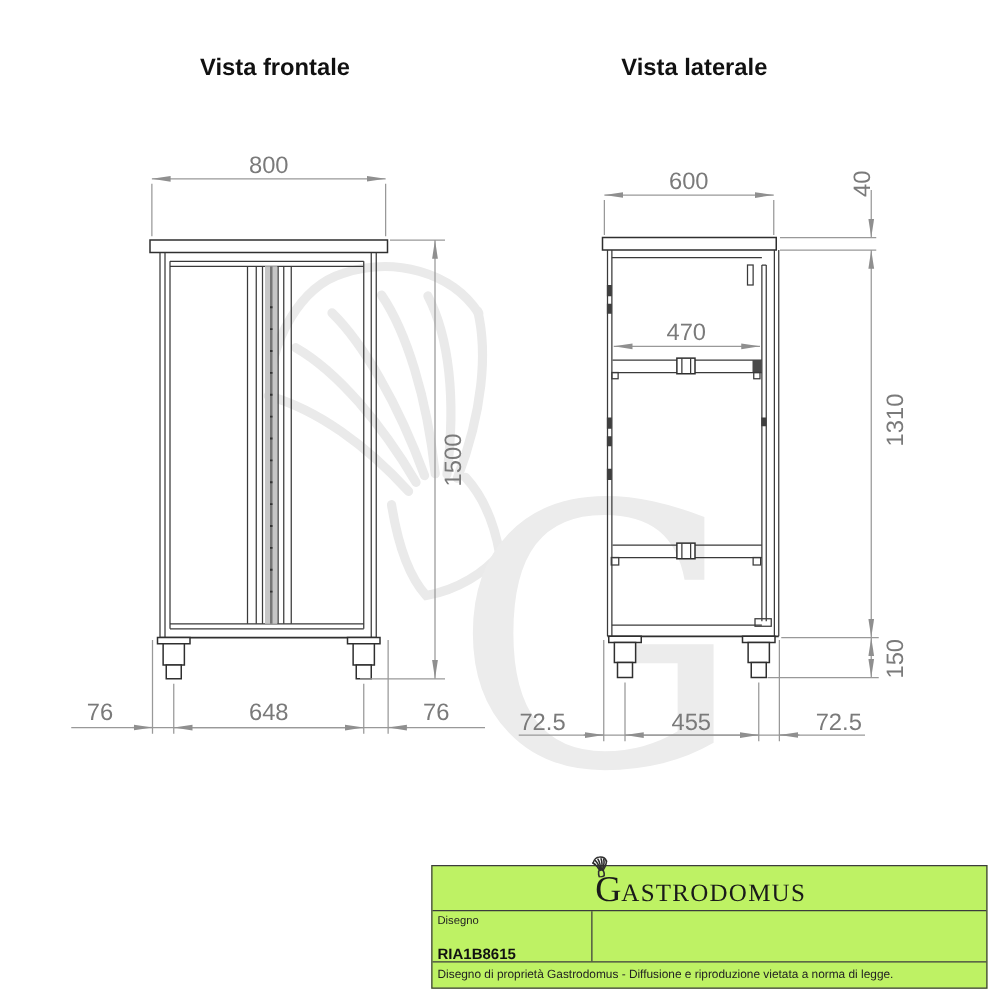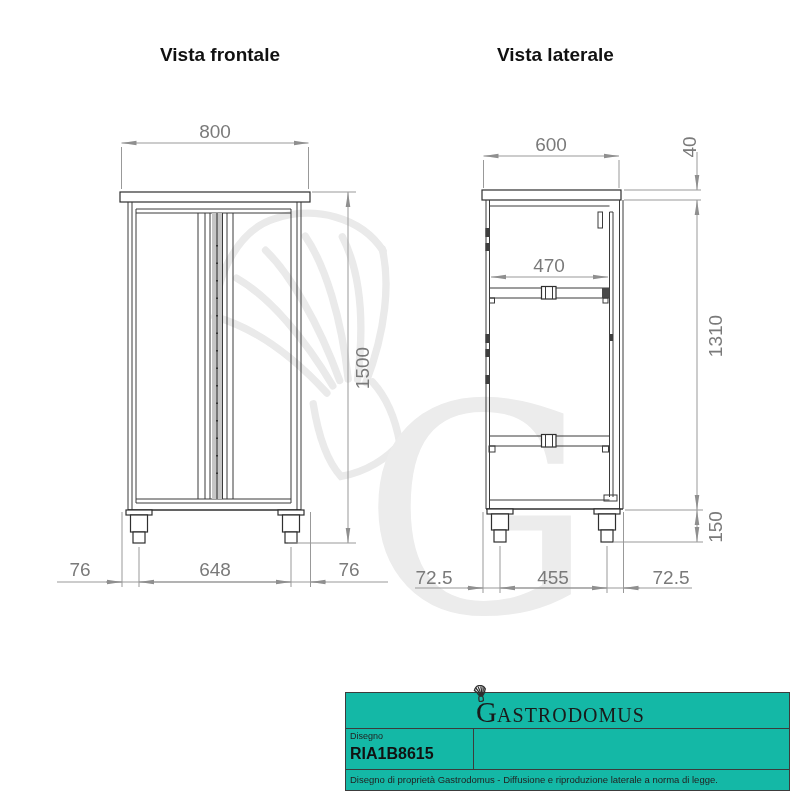--- a/index.html
+++ b/index.html
@@ -19,34 +19,34 @@
   .dle {stroke:#999999;stroke-width:1;fill:none;marker-end:url(#arr);}
   #arr path{fill:#8f8f8f;}
   text.dt{fill:#7a7a7a;font-family:"Liberation Sans",sans-serif;font-size:19px;text-anchor:middle;}
 
   
   use.watermark-hat{stroke:#eaeaea;stroke-width:7;fill:none;stroke-linecap:round;}
   text.wmG{font-family:"DejaVu Serif",serif;font-size:290px;fill:#ececec;}
 
   
   .titleblock{position:absolute;left:345px;top:692px;width:445px;box-sizing:border-box;
-              border:1px solid #3c3c3c;background:#14b8a6;z-index:3;}
+              border:1px solid #3c3c3c;background:#bef264;z-index:3;}
   .tb-logo-row{height:36px;border-bottom:1px solid #3c3c3c;display:flex;align-items:flex-end;
                justify-content:center;padding-bottom:1px;box-sizing:border-box;}
   .logo-wrap{position:relative;display:inline-block;margin-right:14px;line-height:1;}
   .logo-hat{position:absolute;left:-5px;top:-13px;}
   use.small-hat{stroke:#2f2f2f;stroke-width:20;fill:none;stroke-linecap:round;}
   .logo-g{font-family:"Liberation Serif",serif;font-size:29px;color:#1a1a1a;}
   .logo-rest{font-family:"Liberation Serif",serif;font-size:20px;letter-spacing:1px;color:#1a1a1a;}
   .tb-mid-row{height:40px;display:flex;box-sizing:border-box;}
   .tb-cell{box-sizing:border-box;padding:2px 0 0 4px;}
   .tb-code{width:128px;border-right:1px solid #3c3c3c;}
   .tb-desc{flex:1;}
   .tb-label{font-size:9px;color:#222;line-height:11px;}
-  .tb-code-value{font-size:16px;font-weight:bold;color:#111;margin-top:3px;}
+  .tb-code-value{font-size:12px;font-weight:bold;color:#111;margin-top:14px;}
   .tb-desc-value{font-size:10.5px;color:#222;margin-top:4px;}
   .tb-disclaimer{height:21px;border-top:1px solid #3c3c3c;font-size:9.5px;color:#222;
                  line-height:20px;padding-left:4px;white-space:nowrap;box-sizing:border-box;}
 </style>
 </head>
 <body>
 
 <div class="canvas">
 
   <div class="view-title" style="left:160px;top:44px;">Vista frontale</div>
@@ -228,16 +228,16 @@
         </svg>
         <span class="logo-g">G</span><span class="logo-rest">ASTRODOMUS</span>
       </span>
     </div>
     <div class="tb-mid-row">
       <div class="tb-cell tb-code">
         <div class="tb-label">Disegno</div>
         <div class="tb-code-value">RIA1B8615</div>
       </div>
     </div>
-    <div class="tb-disclaimer">Disegno di proprietà Gastrodomus - Diffusione e riproduzione laterale a norma di legge.</div>
+    <div class="tb-disclaimer">Disegno di proprietà Gastrodomus - Diffusione e riproduzione vietata a norma di legge.</div>
   </div>
 
 </div>
 
 </body></html>

